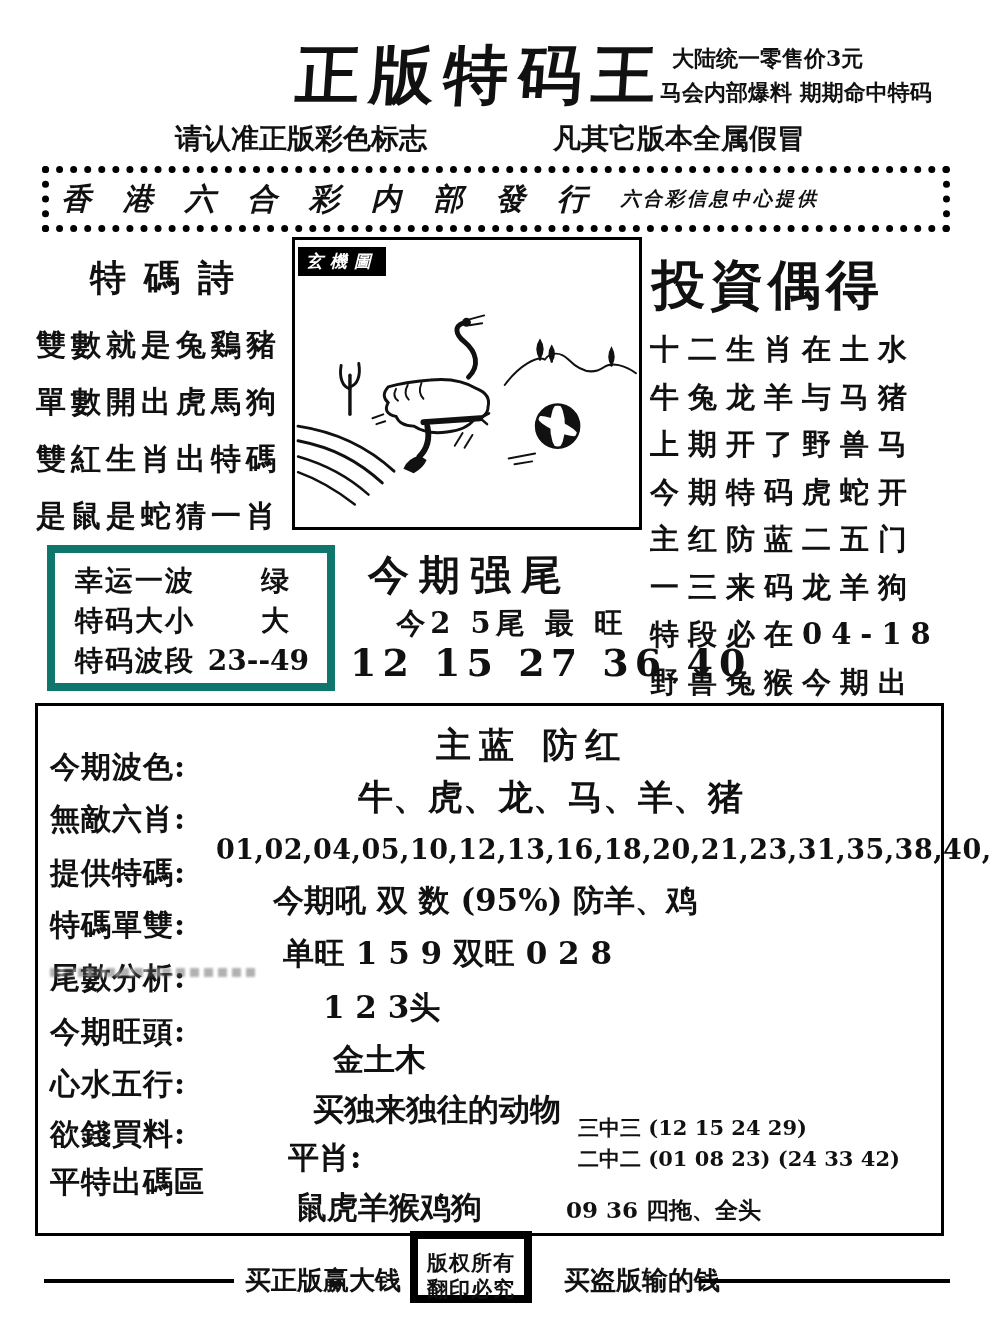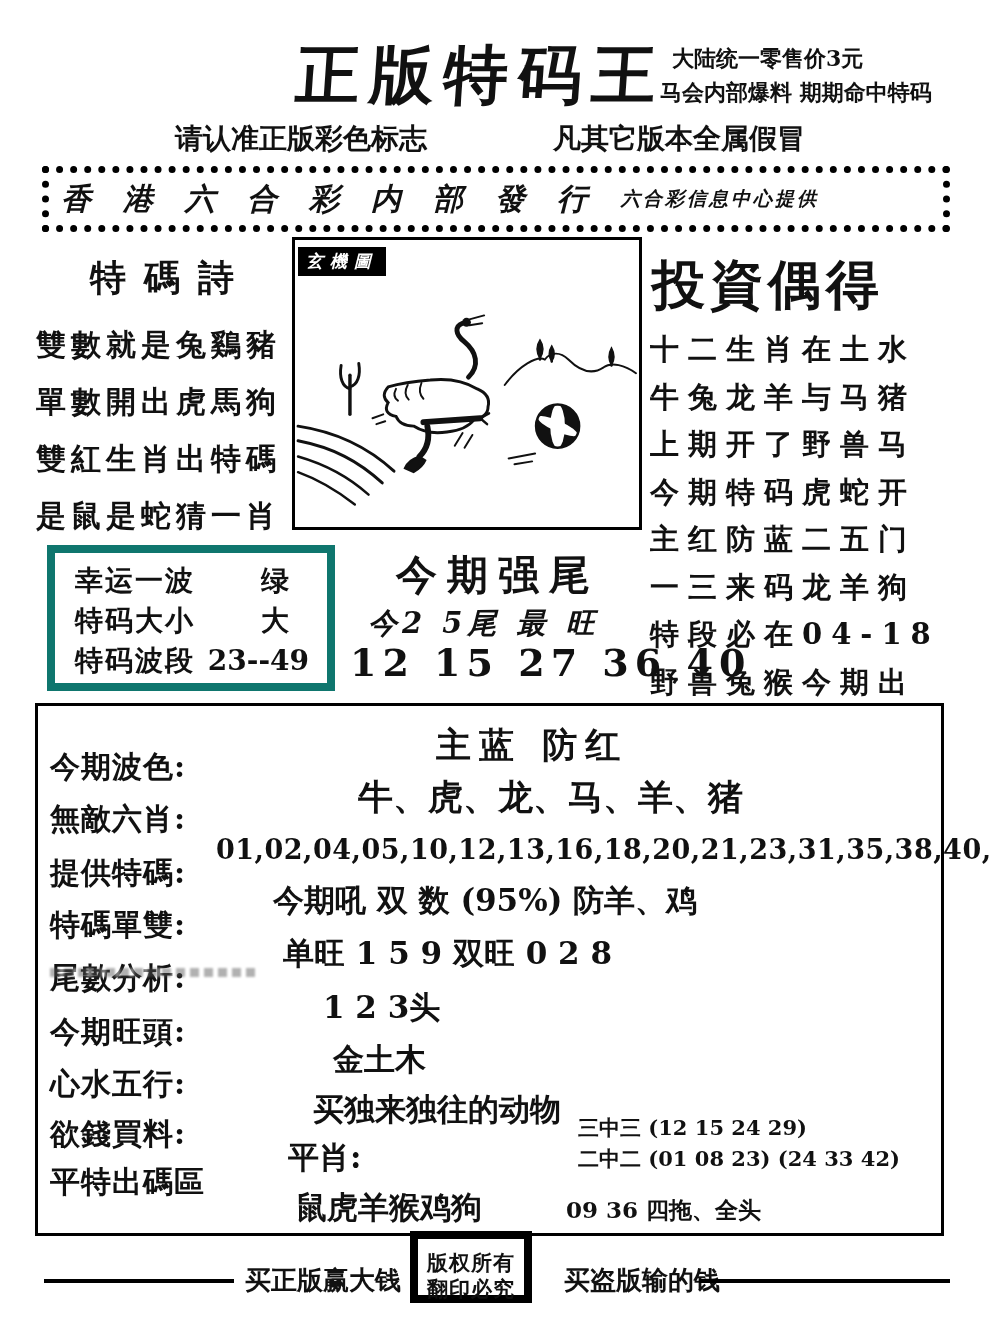--- a/index.html
+++ b/index.html
@@ -48,23 +48,23 @@
   
   .lucky-box { left:47px; top:545px; width:288px; height:146px; border:8px solid #0f766e;
                padding:8px 18px 0 20px; }
   .lucky-row { display:flex; font-size:28px; font-weight:bold; line-height:40px; }
   .lucky-row .lbl { width:150px; letter-spacing:2px; }
   .lucky-row .val { margin-left:36px; }
   .lucky-row.wide .val { margin-left:4px; }
 
   
   .st-title { left:368px; top:548px; width:260px; font-size:41px; font-weight:bold;
-              letter-spacing:10px; text-align:center; }
+              letter-spacing:10px; }
   .st-sub   { left:368px; top:604px; width:260px; font-size:29px; font-weight:bold;
-              letter-spacing:5px; text-align:left;font-style:italic; }
+              letter-spacing:5px; text-align:right; }
   .st-nums  { left:350px; top:640px; width:300px; font-size:38px; font-weight:bold;
               letter-spacing:6px; text-align:center; }
 
   
   .main-box { left:35px; top:703px; width:909px; height:533px; border:3px solid #000; }
   .main-box .row { position:absolute; left:0; width:100%; }
   .mlabel { position:absolute; left:12px; font-size:30px; font-weight:bold; letter-spacing:1px;margin-top:25px; }
   .mval   { position:absolute; font-size:31px; font-weight:bold; }
   .mnote  { position:absolute; font-size:21px; font-weight:bold; }
   .r1 { top:16px; }  .r1 .mval { left:398px; font-size:35px; letter-spacing:8px; }

